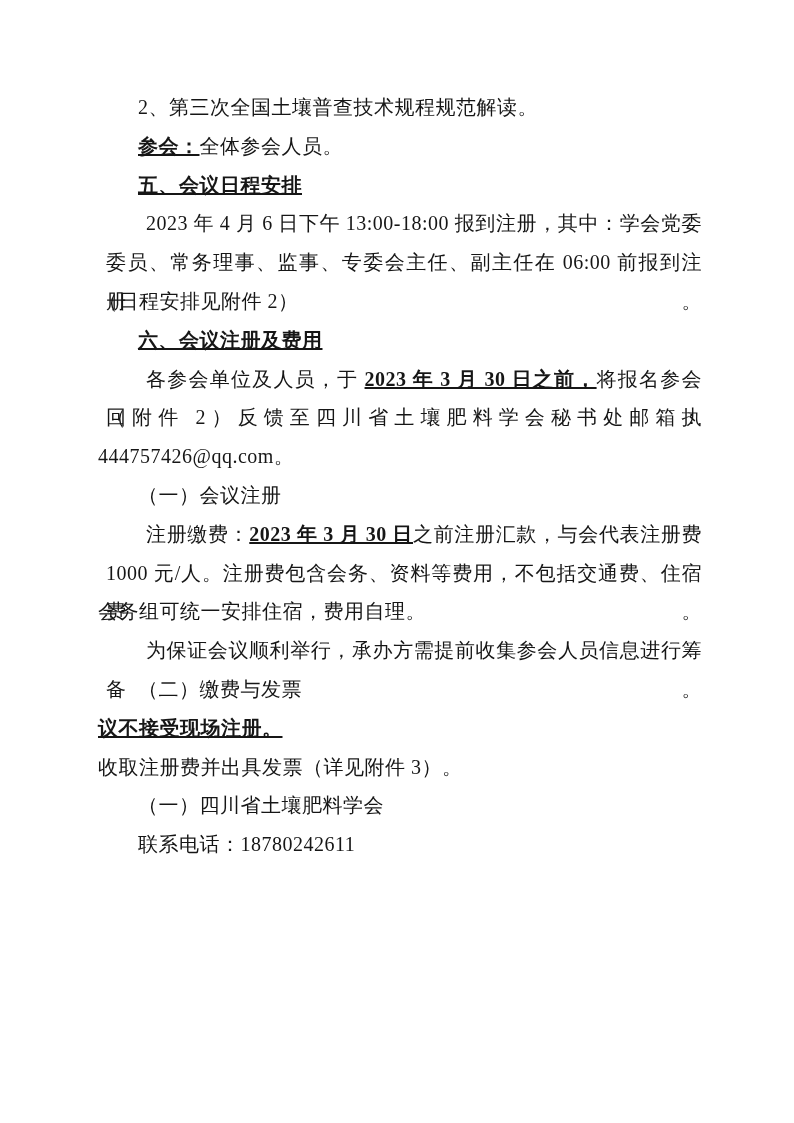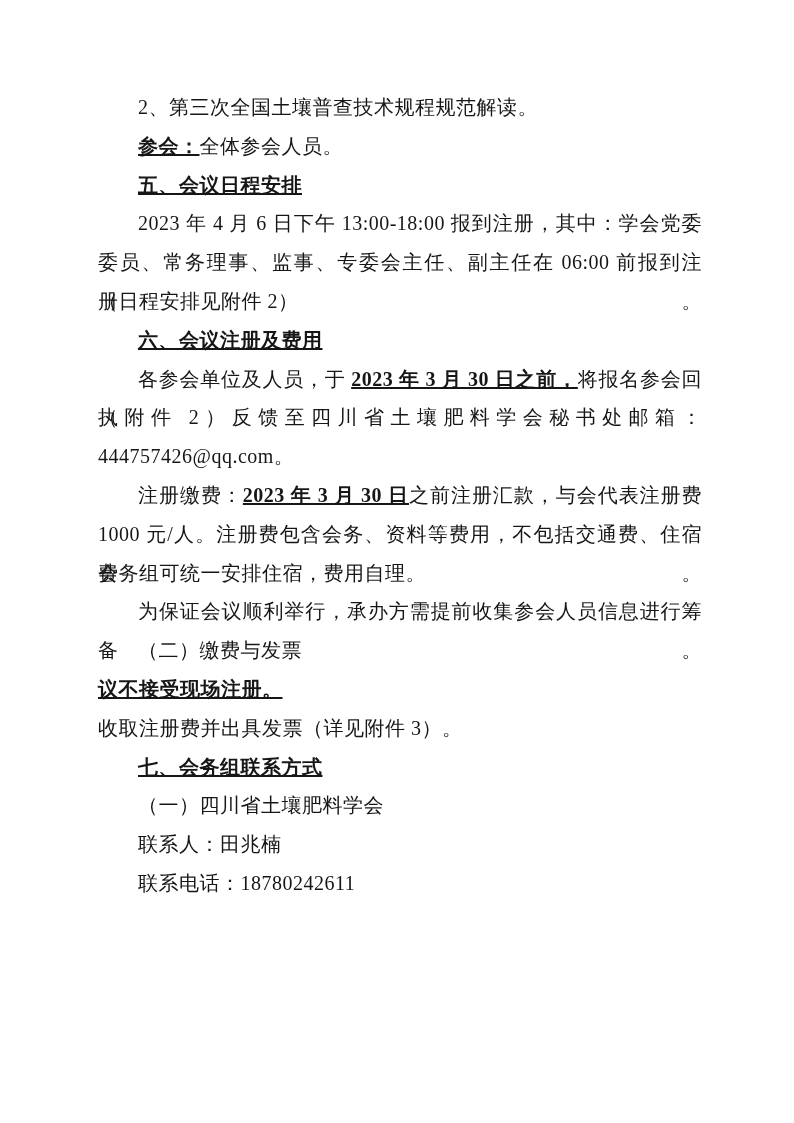--- a/index.html
+++ b/index.html
@@ -27,20 +27,21 @@
     height: 38.8px;
     line-height: 38.8px;
     letter-spacing: 0.5px;
   }
   .line.indent {
     text-indent: 40px;
   }
   .line.full {
     text-align: justify;
     text-align-last: justify;
+    margin-left: 8px;
   }
   .line b {
     font-weight: bold;
     text-decoration: underline;
   }
 </style>
 </head>
 <body>
 
 <div class="page">
@@ -48,25 +49,24 @@
       <div class="line indent"><span>2、第三次全国土壤普查技术规程规范解读。</span></div>
       <div class="line indent"><b>参会：</b><span>全体参会人员。</span></div>
       <div class="line indent"><b>五、会议日程安排</b></div>
       <div class="line indent full"><span>2023 年 4 月 6 日下午 13:00-18:00  报到注册，其中：学会党委</span></div>
       <div class="line full"><span>委员、常务理事、监事、专委会主任、副主任在 06:00 前报到注册。</span></div>
       <div class="line"><span>（日程安排见附件 2）</span></div>
       <div class="line indent"><b>六、会议注册及费用</b></div>
       <div class="line indent full"><span>各参会单位及人员，于 </span><b>2023 年 3 月 30 日之前，</b><span>将报名参会回执</span></div>
       <div class="line full"><span>（附件 2）反馈至四川省土壤肥料学会秘书处邮箱：</span></div>
       <div class="line"><span>444757426@qq.com。</span></div>
+      <div class="line indent"><span>（一）会议注册</span></div>
       <div class="line indent full"><span>注册缴费：</span><b>2023 年 3 月 30 日</b><span>之前注册汇款，与会代表注册费</span></div>
       <div class="line full"><span>1000 元/人。注册费包含会务、资料等费用，不包括交通费、住宿费。</span></div>
       <div class="line"><span>会务组可统一安排住宿，费用自理。</span></div>
       <div class="line indent full"><span>为保证会议顺利举行，承办方需提前收集参会人员信息进行筹备。</span></div>
       <div class="line indent"><span>（二）缴费与发票</span></div>
       <div class="line"><b>议不接受现场注册。</b></div>
       <div class="line"><span>收取注册费并出具发票（详见附件 3）。</span></div>
-      <div class="line indent"><b>七、会务组联系方式</b></div>
       <div class="line indent"><span>（一）四川省土壤肥料学会</span></div>
-      <div class="line indent"><span>联系人：田兆楠</span></div>
       <div class="line indent"><span>联系电话：18780242611</span></div>
     </div>
 </div>
 
 </body></html>

